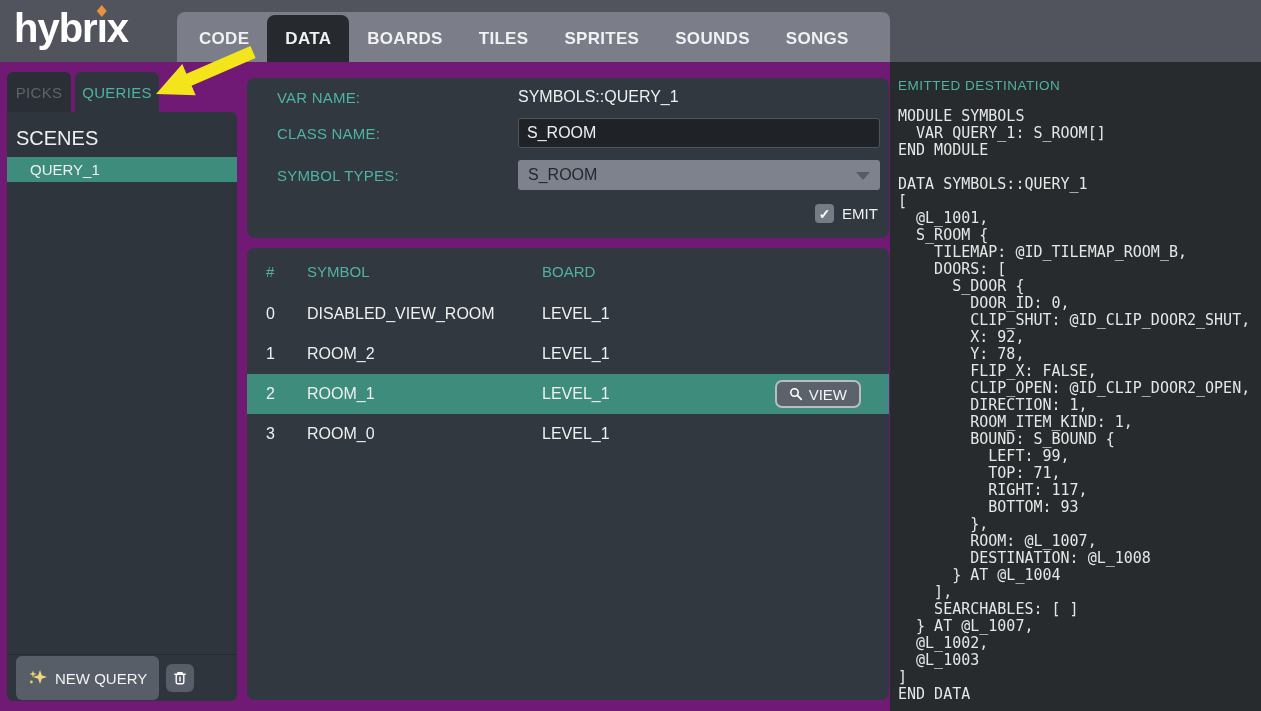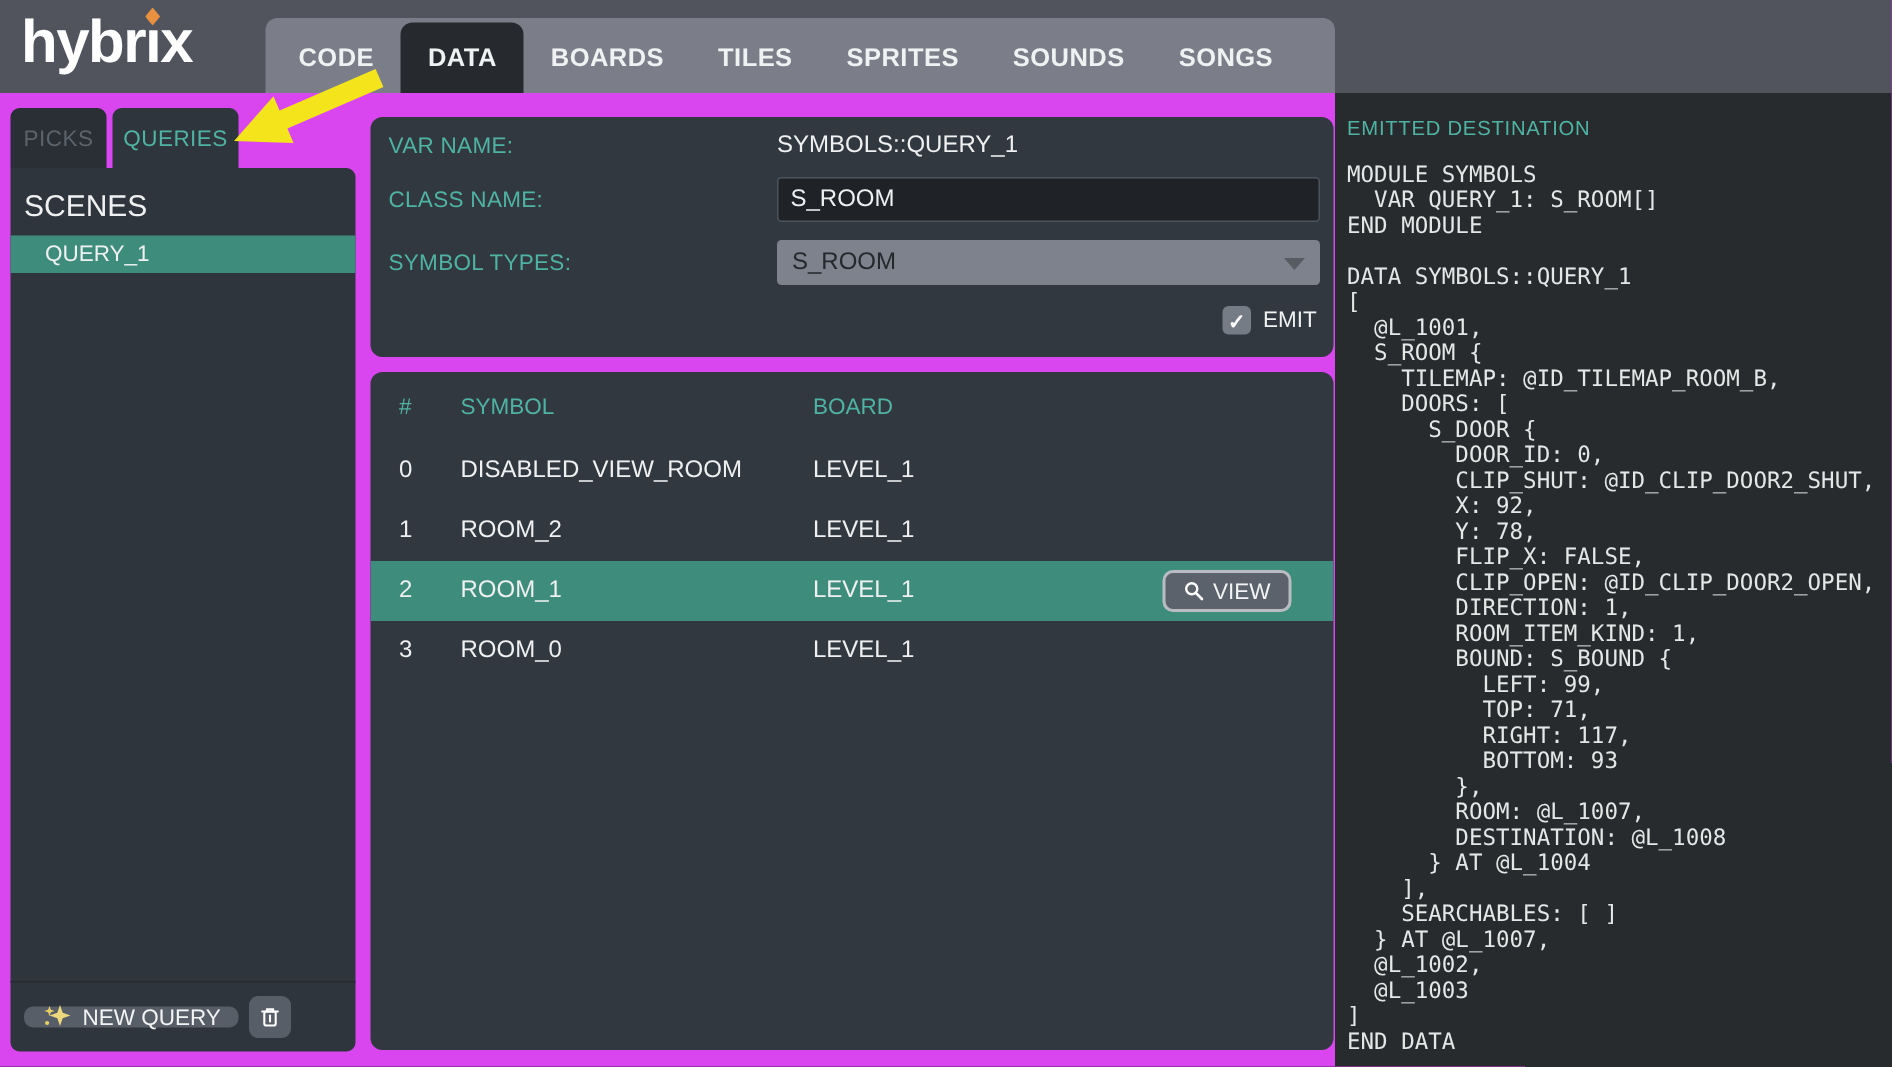--- a/index.html
+++ b/index.html
@@ -1,18 +1,18 @@
 <!DOCTYPE html>
 <html style="--accent: #4fb3a3; --selection: #3e8d7c; --logo-orange: #ea9140;"><head>
 <meta charset="utf-8">
 <style>
   * { margin:0; padding:0; box-sizing:border-box; }
   html,body { width:1261px; height:711px; }
   body { font-family:"Liberation Sans", sans-serif; background:#191b1e; overflow:hidden; }
-  .app { position:relative; width:1261px; height:711px; background:#d946ef; }
+  .app { position:relative; width:1261px; height:711px; background:#701a75; }
 
   
   .header { position:absolute; left:0; top:0; width:1261px; height:62px; background:#51545c; }
   .logo { position:absolute; left:14px; top:6px; font-size:40px; font-weight:bold; color:#ffffff; letter-spacing:-1px; }
   .logo .logo-i { position:relative; display:inline-block; }
   .logo .diamond { position:absolute; left:50%; top:-1px; width:10px; height:12px; margin-left:-5px;
                    background:var(--logo-orange,#ea9140); clip-path:polygon(50% 0,100% 50%,50% 100%,0 50%); }
   .main-tabs { position:absolute; left:177px; top:12px; width:713px; height:50px; background:#7b7e88;
                border-radius:8px 8px 0 0; display:flex; align-items:flex-end; padding:0 4px; gap:0; }
   .main-tab { height:47px; display:flex; align-items:center; padding:0 18px; font-size:17px; font-weight:bold;
@@ -28,26 +28,26 @@
   .side-tab.queries { width:84px; background:#2f353c; color:var(--accent,#4fb3a3); }
   .side-panel { position:absolute; left:0; top:40px; width:230px; height:589px; background:#2f353c;
                 border-radius:0 6px 6px 6px; }
   .side-section { margin:14px 0 0 0; padding-left:9px; height:24px; line-height:24px; color:#eef0f1; font-size:20px; }
   .side-item { margin-top:7px; height:25px; line-height:25px; padding-left:23px; color:#eef0f1; font-size:15px; }
   .side-item.selected { background:var(--selection,#3e8d7c); }
   .side-footer { position:absolute; left:0; bottom:0; width:100%; height:47px; border-top:1px solid #242a2f;
                  display:flex; align-items:center; padding-left:9px; gap:7px; }
   .btn { background:#575e67; border:none; border-radius:6px; color:#f2f3f4; font-size:15px;
          font-family:"Liberation Sans", sans-serif; display:flex; align-items:center; cursor:pointer; }
-  .new-query-btn { height:14px; padding:0 12px; gap:7px; }
+  .new-query-btn { height:44px; padding:0 12px; gap:7px; }
   .trash-btn { width:28px; height:28px; justify-content:center; }
 
   
   .form-panel { position:absolute; left:247px; top:78px; width:642px; height:160px; background:#323840; border-radius:8px; }
-  .f-label { position:absolute; left:12px; font-size:15px; color:var(--accent,#4fb3a3); letter-spacing:0.2px; }
+  .f-label { position:absolute; left:30px; font-size:15px; color:var(--accent,#4fb3a3); letter-spacing:0.2px; }
   .f-value { position:absolute; left:271px; font-size:16px; color:#eef0f1; }
   .text-input { position:absolute; left:271px; top:40px; width:362px; height:30px; background:#1f2327;
                 border:1px solid #4d545c; border-radius:3px; color:#eef0f1; font-size:16px; padding:0 8px;
                 font-family:"Liberation Sans", sans-serif; outline:none; }
   .select { position:absolute; left:271px; top:82px; width:362px; height:30px; background:#7d828c;
             border-radius:3px; color:#23282c; font-size:16px; line-height:30px; padding-left:10px; cursor:pointer; }
   .select-arrow { position:absolute; right:10px; top:12px; width:0; height:0;
                   border-left:7px solid transparent; border-right:7px solid transparent; border-top:8px solid #575c63; }
   .emit-wrap { position:absolute; left:568px; top:126px; display:flex; align-items:center; gap:8px; }
   .checkbox { width:19px; height:19px; background:#767c85; border-radius:4px; display:flex; align-items:center;

